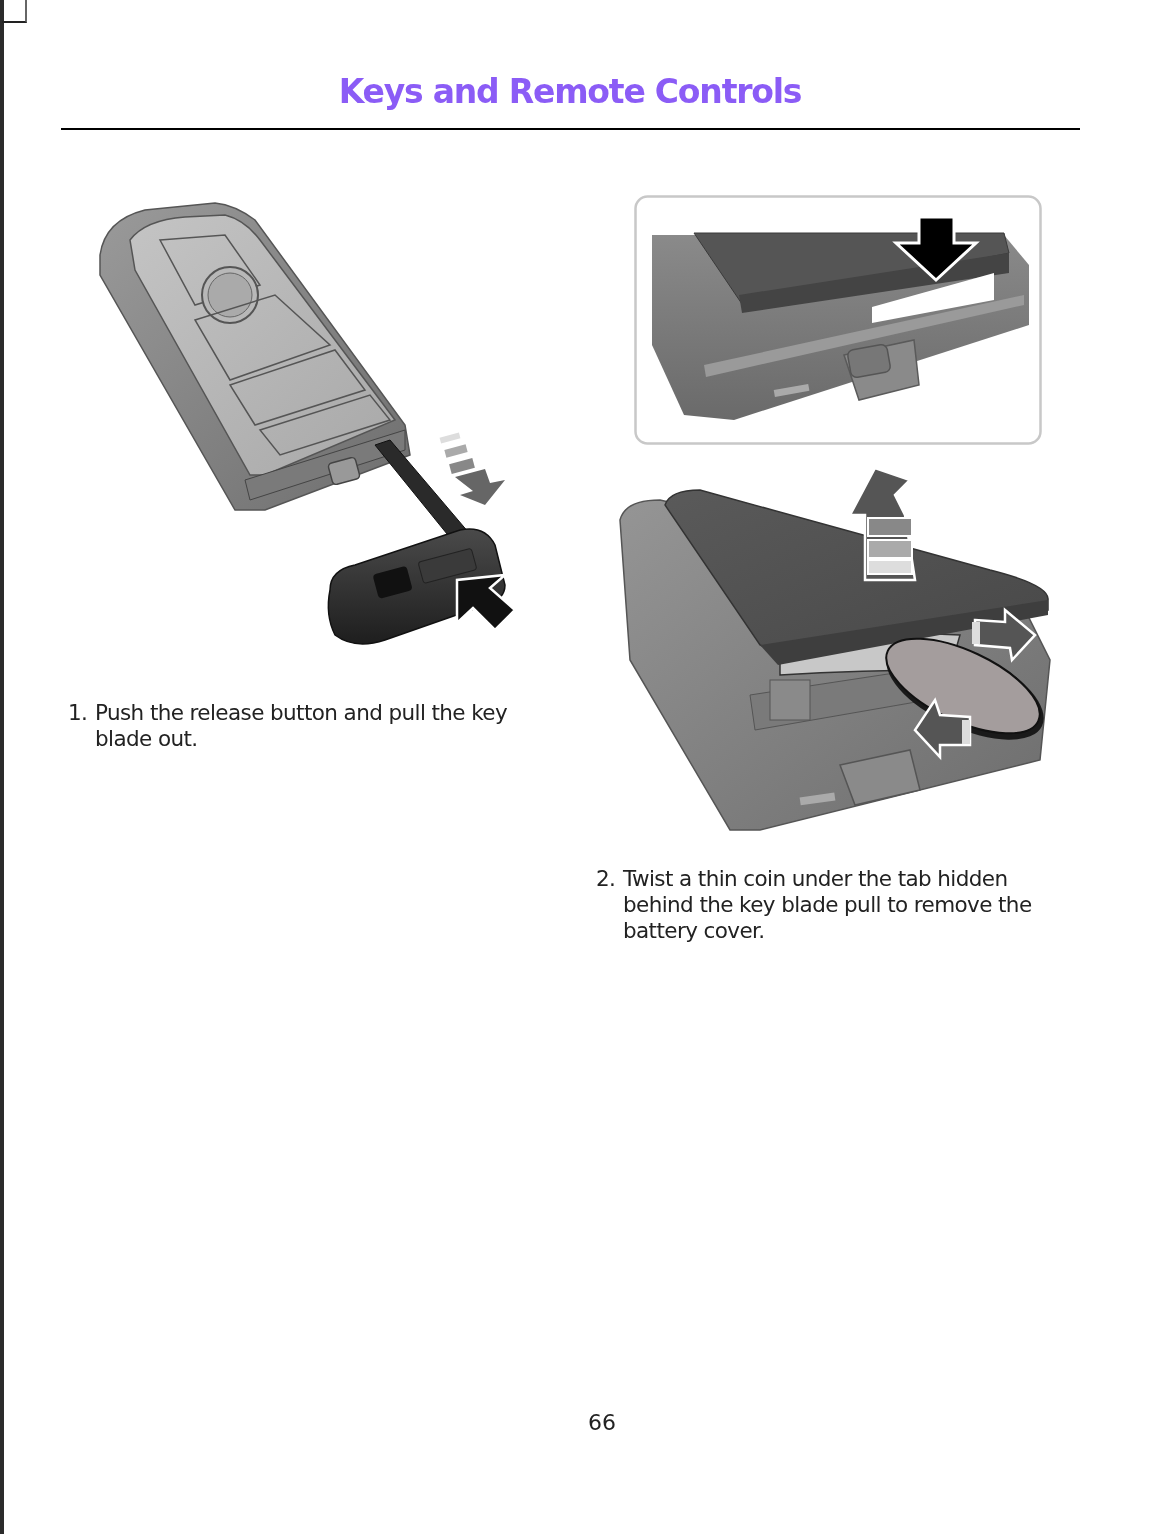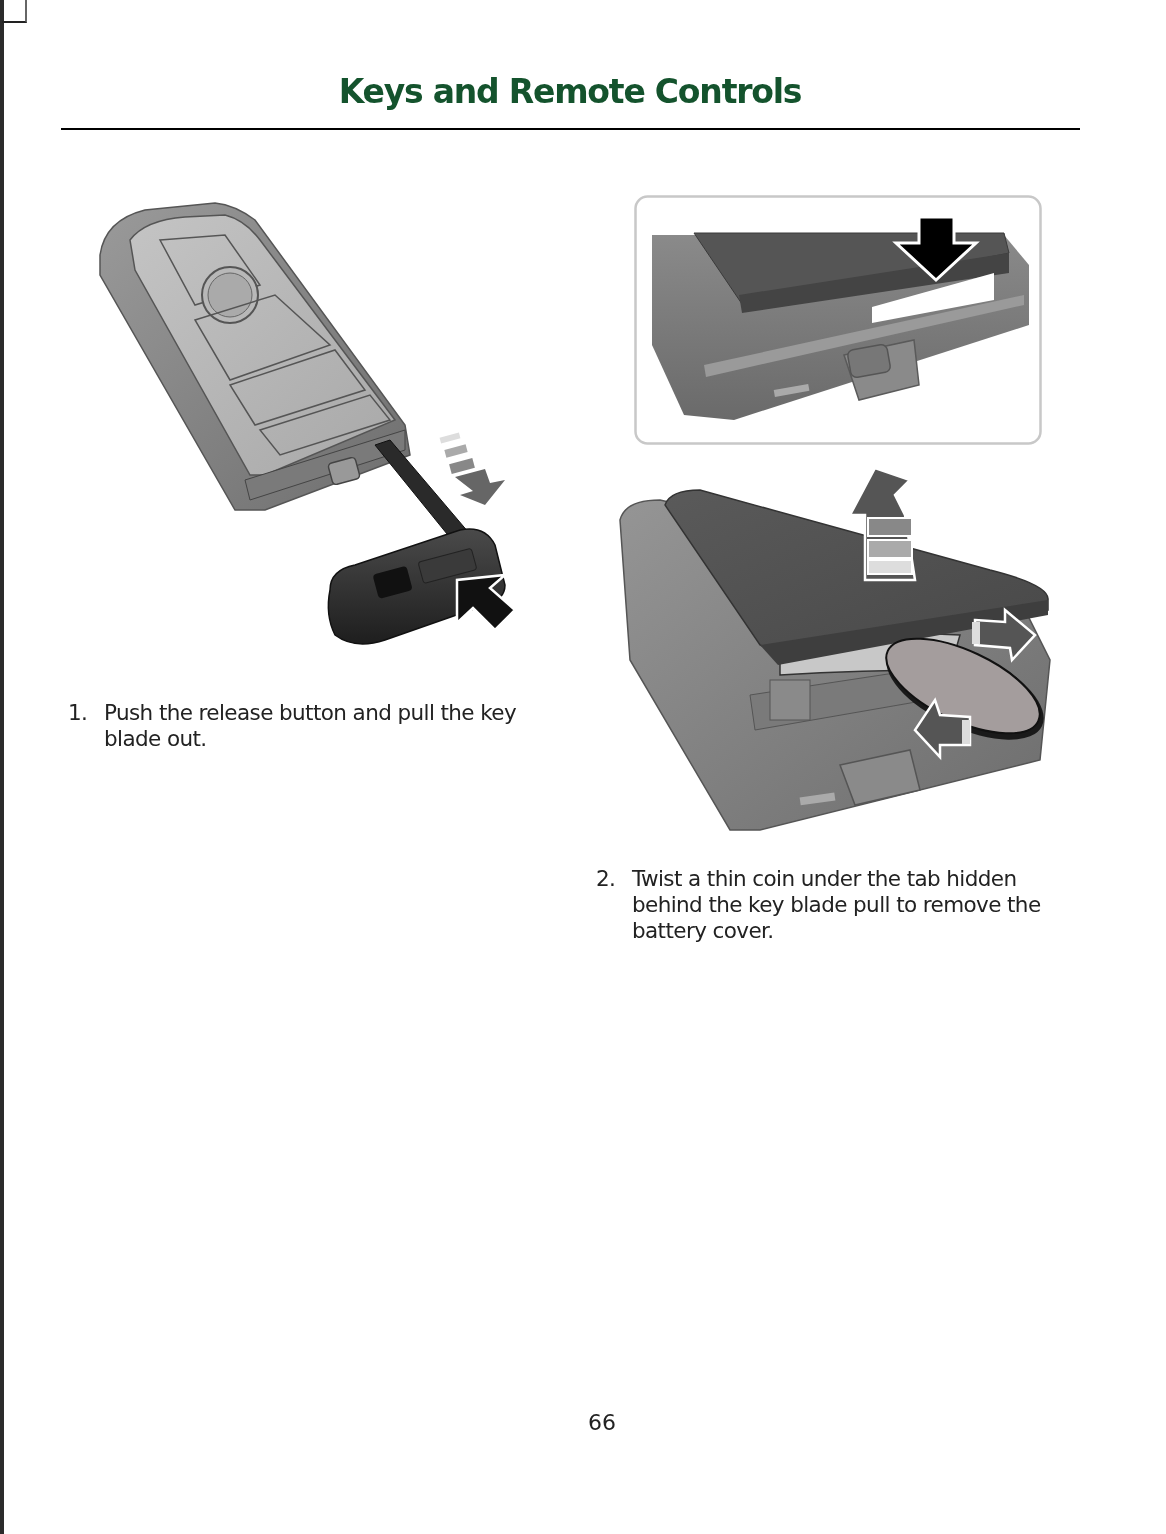--- a/index.html
+++ b/index.html
@@ -32,21 +32,21 @@
     .page-title {
       position: absolute;
       top: 72px;
       left: 0;
       width: 1140px;
       text-align: center;
       font-family: "DejaVu Sans", sans-serif;
       font-weight: bold;
       font-size: 33px;
       letter-spacing: -1.2px;
-      color: #14532d;
+      color: #8b5cf6;
     }
     .title-rule {
       position: absolute;
       top: 128px;
       left: 61px;
       width: 1019px;
       height: 2px;
       background: #000;
     }
     .figure {
@@ -62,21 +62,21 @@
       line-height: 26px;
       color: #222;
       letter-spacing: -0.6px;
     }
     .step .num {
       position: absolute;
       left: 0; top: 0;
     }
     .step .text {
       display: block;
-      margin-left: 36px;
+      margin-left: 27px;
     }
     .step1 { left: 68px; top: 700px; width: 470px; }
     .step2 { left: 596px; top: 866px; width: 480px; }
     .page-number {
       position: absolute;
       top: 1410px;
       left: 0;
       width: 1140px;
       text-align: center;
       font-family: "DejaVu Sans", sans-serif;

